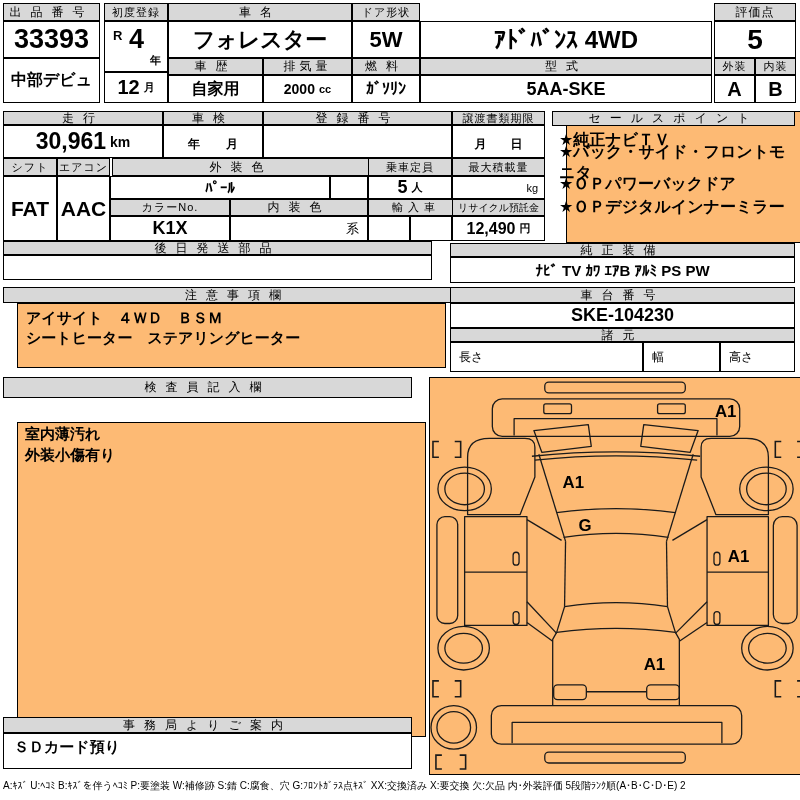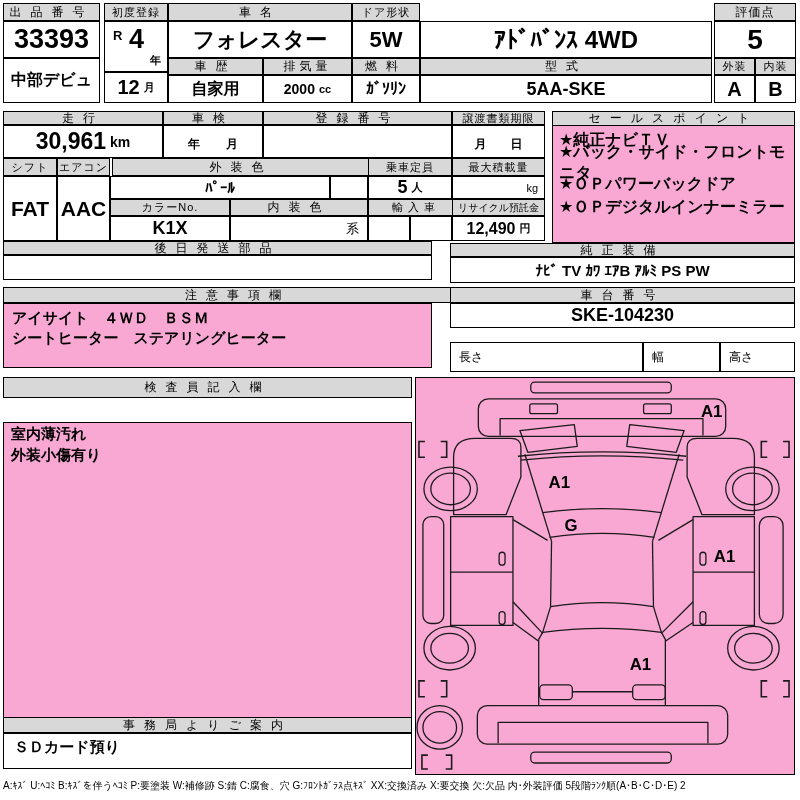--- a/index.html
+++ b/index.html
@@ -8,21 +8,21 @@
   .abs{position:absolute;box-sizing:border-box;}
   .hdr{background:#d8d8d8;border:1.5px solid #000;display:flex;align-items:center;justify-content:center;
        font-size:12px;letter-spacing:4px;white-space:nowrap;overflow:hidden;}
   .hdr.w{letter-spacing:9px;}
   .hdr.t{letter-spacing:1px;text-align:center;}
   .cell{background:#fff;border:1.5px solid #000;display:flex;align-items:center;justify-content:center;
         font-weight:bold;white-space:nowrap;overflow:hidden;}
   .cell.l{justify-content:flex-start;}
   .cell.r{justify-content:flex-end;}
   .cell.bt{align-items:flex-end;padding-bottom:4px;}
-  .box{border:1.5px solid #000;background:#f9a8d4;}
+  .box{border:1.5px solid #000;background:#fdba74;margin-left:14px;}
   .unit{font-size:11px;font-weight:bold;margin-left:4px;}
   .salesitem{height:22.4px;display:flex;align-items:center;font-size:16px;font-weight:bold;padding-left:4px;}
   .txtline{font-size:15px;font-weight:bold;line-height:20px;}
   svg text{font-family:"Liberation Sans","DejaVu Sans",sans-serif;}
 </style>
 </head>
 <body>
 
 <div class="sheet">
 
@@ -131,20 +131,21 @@
   <div class="abs cell" style="left:450px;top:257px;width:345px;height:26px;font-size:15px">ﾅﾋﾞ TV ｶﾜ ｴｱB ｱﾙﾐ PS PW</div>
 
   <div class="abs hdr w" style="left:3px;top:287px;width:469px;height:16px">注意事項欄</div>
   <div class="abs box" style="left:3px;top:303px;width:429px;height:65px;padding:4px 8px">
     <div class="txtline">アイサイト　４ＷＤ　ＢＳＭ</div>
     <div class="txtline">シートヒーター　ステアリングヒーター</div>
   </div>
 
   <div class="abs hdr w" style="left:450px;top:287px;width:345px;height:16px">車台番号</div>
   <div class="abs cell" style="left:450px;top:303px;width:345px;height:25px;font-size:18px">SKE-104230</div>
+  <div class="abs hdr w" style="left:450px;top:328px;width:345px;height:14px">諸元</div>
   <div class="abs cell l" style="left:450px;top:342px;width:193px;height:30px;font-size:12px;font-weight:normal;padding-left:8px">長さ</div>
   <div class="abs cell l" style="left:643px;top:342px;width:77px;height:30px;font-size:12px;font-weight:normal;padding-left:8px">幅</div>
   <div class="abs cell l" style="left:720px;top:342px;width:75px;height:30px;font-size:12px;font-weight:normal;padding-left:8px">高さ</div>
 
   <div class="abs hdr w" style="left:3px;top:377px;width:409px;height:21px">検査員記入欄</div>
   <div class="abs box" style="left:3px;top:422px;width:409px;height:315px;padding:0 7px">
     <div class="txtline" style="line-height:21px">室内薄汚れ</div>
     <div class="txtline" style="line-height:21px">外装小傷有り</div>
   </div>
 

